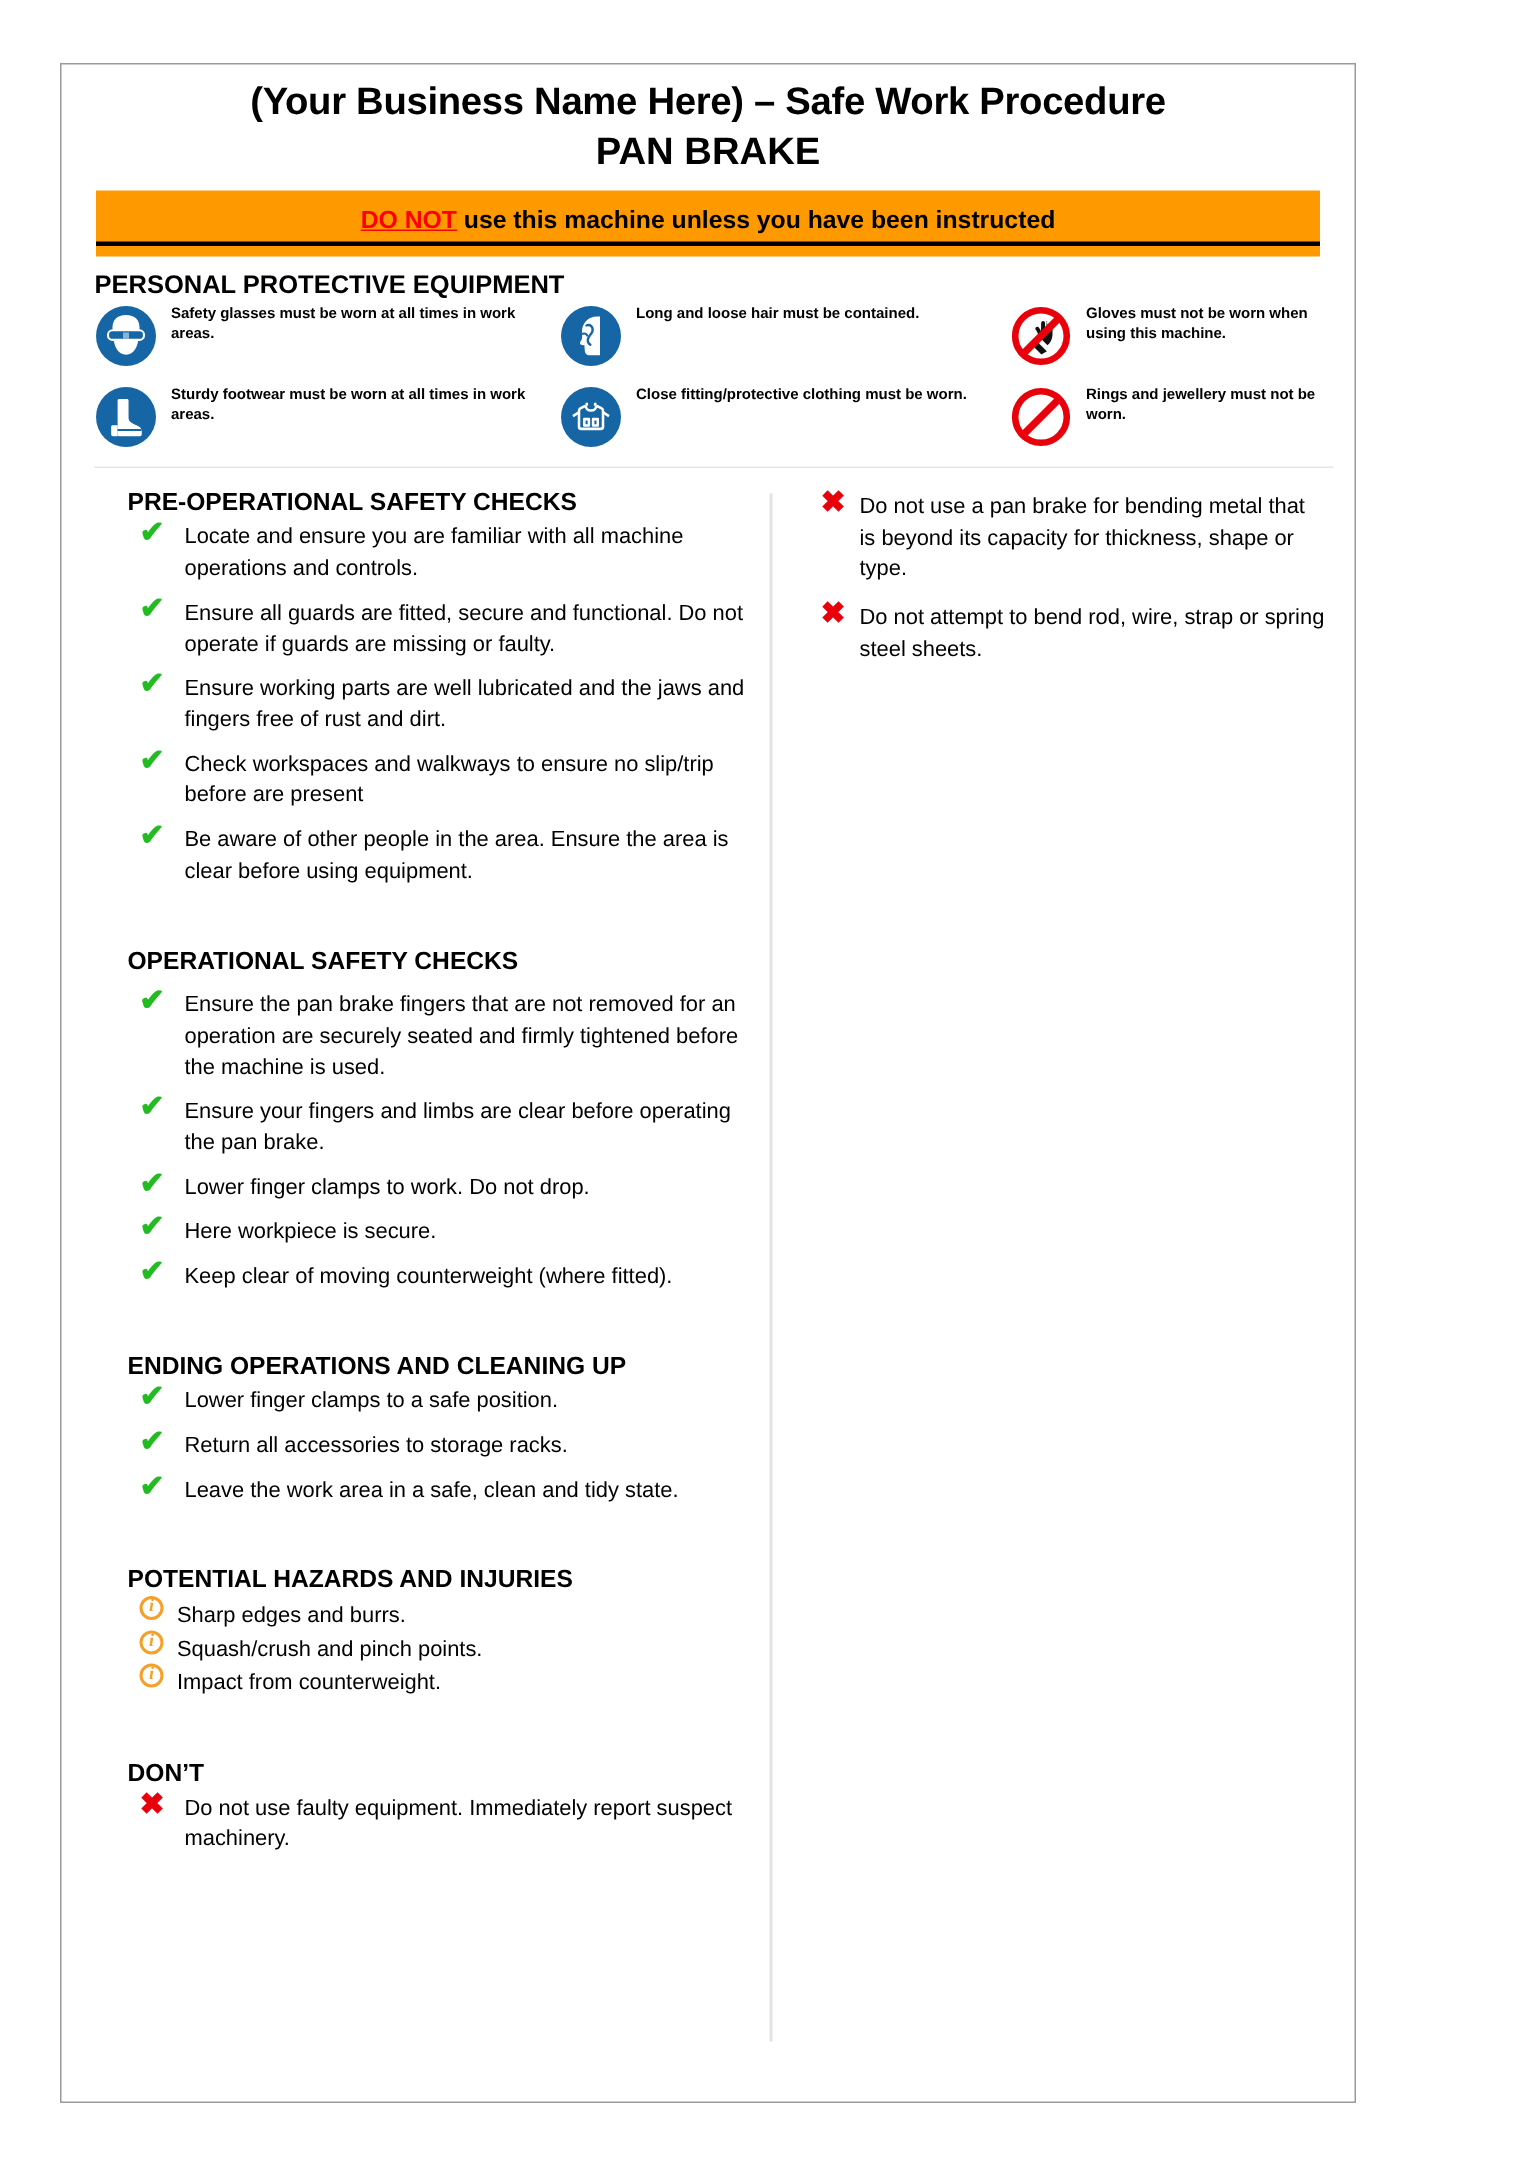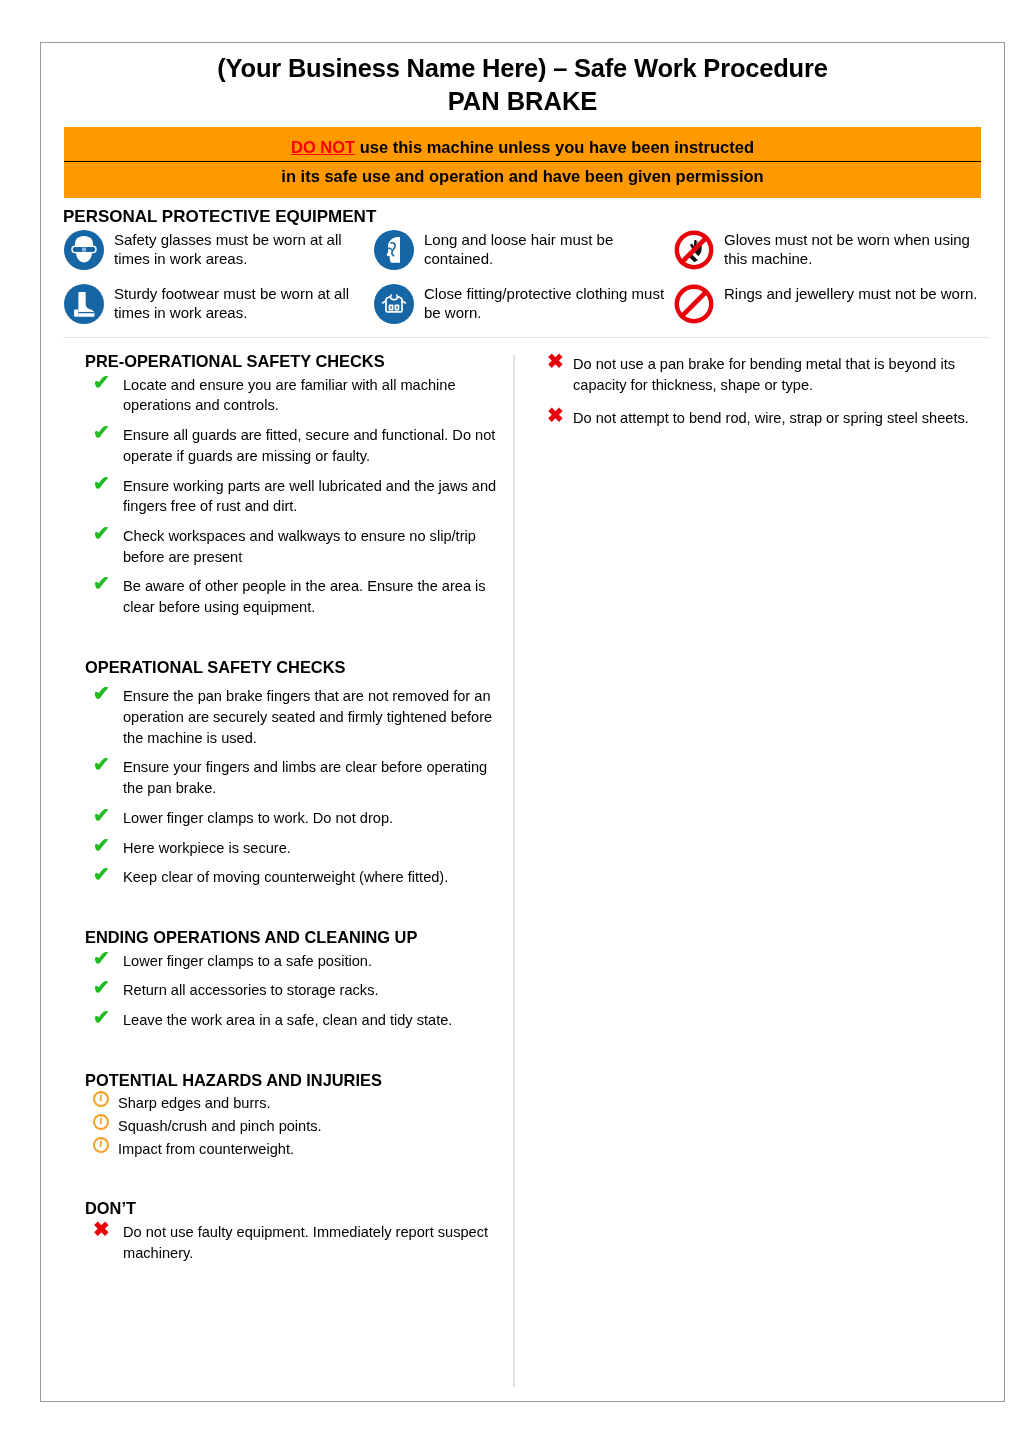--- a/index.html
+++ b/index.html
@@ -13,21 +13,21 @@
     font-family: "Liberation Sans", sans-serif;
     color: #000000;
     position: relative;
     overflow: hidden;
   }
 
   .page {
     position: absolute;
     left: 40px;
     top: 42px;
-    width: 965px;
+    width: 864px;
     height: 1360px;
     border: 1px solid #9a9a9a;
     box-sizing: border-box;
     background: #ffffff;
   }
 
   
   .title-block {
     padding: 10px 20px 0 20px;
     text-align: center;
@@ -52,21 +52,21 @@
     padding: 6px 0 7px 0;
   }
   .banner-row {
     text-align: center;
     font-size: 16.5px;
     font-weight: bold;
     line-height: 1.35;
     padding: 3px 0;
   }
   .banner-row.first {
-    border-bottom: 1px solid #000000;
+    border-bottom: 3px solid #000000;
   }
   .donot {
     color: #FF0000;
     text-decoration: underline;
   }
 
   
   .ppe {
     padding: 9px 14px 4px 22px;
   }
@@ -80,23 +80,24 @@
     display: grid;
     grid-template-columns: 310px 300px 1fr;
     row-gap: 12px;
   }
   .ppe-cell {
     display: flex;
     align-items: flex-start;
     gap: 9px;
   }
   .ppe-text {
-    font-size: 15px;
+    font-size: 10px;
     line-height: 1.28;
     padding-top: 1px;
+    font-weight: bold;
   }
   .ppe-icon {
     flex: 0 0 auto;
     width: 42px;
     height: 42px;
   }
   .ppe-divider {
     margin: 12px 0 0 0;
     height: 1px;
     background: #e6e6e6;
@@ -206,21 +207,20 @@
 
 <div class="page">
 
   <div class="title-block">
     <div class="title-line1">(Your Business Name Here) – Safe Work Procedure</div>
     <div class="title-line2">PAN BRAKE</div>
   </div>
 
   <div class="banner">
     <div class="banner-row first"><span class="donot">DO NOT</span><span> use this machine unless you have been instructed</span></div>
-    <div class="banner-row">in its safe use and operation and have been given permission</div>
   </div>
 
   <div class="ppe">
     <div class="ppe-heading">PERSONAL PROTECTIVE EQUIPMENT</div>
     <div class="ppe-grid">
 
       <div class="ppe-cell">
         <span class="ppe-icon">
           <svg viewBox="0 0 42 42" width="42" height="42">
               <circle cx="21" cy="21" r="20" fill="#1666A5"></circle>

